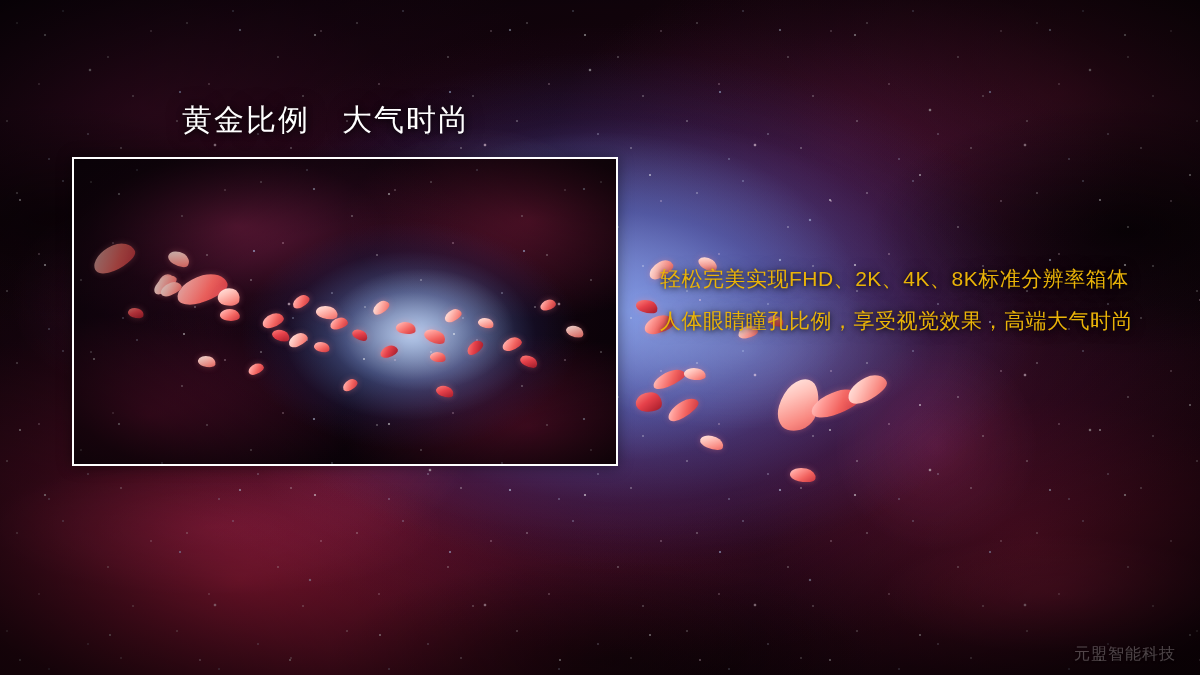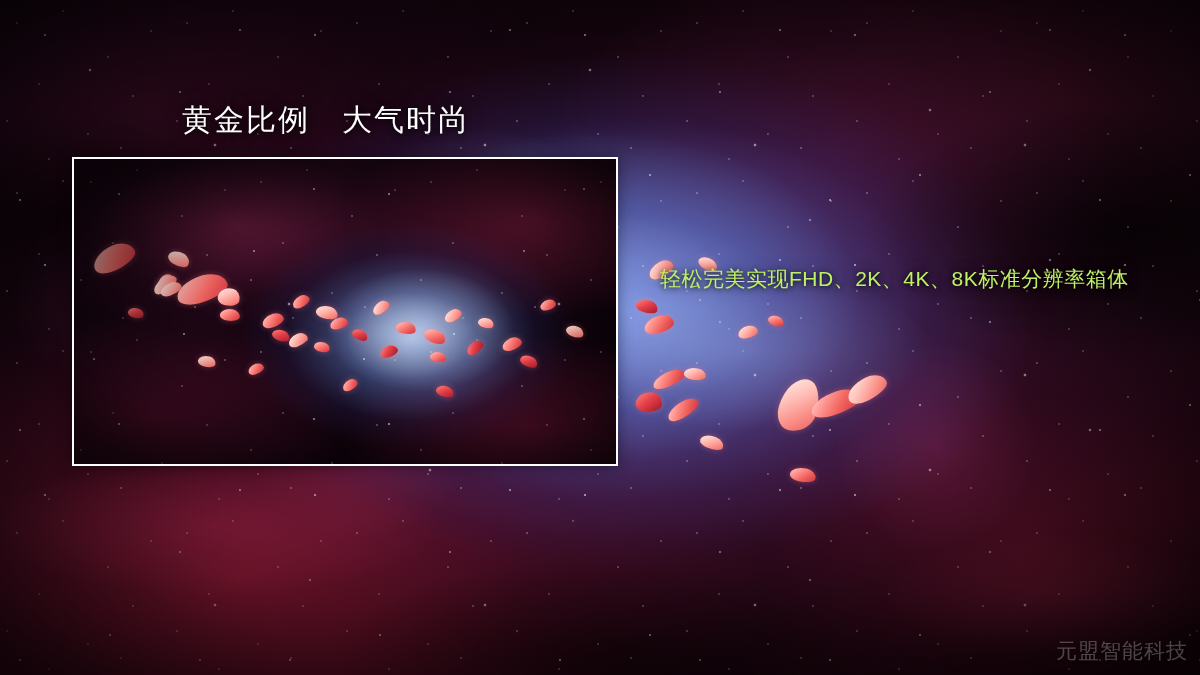--- a/index.html
+++ b/index.html
@@ -148,30 +148,30 @@
   }
 
   #body-text {
     position:absolute;
     left:660px; top:258px;
     width:520px;
   }
   #body-text .line {
     font-size:21px;
     line-height:42px;
-    color:#bef264;
+    color:#eab308;
     letter-spacing:0.5px;
     white-space:nowrap;
     text-shadow:0 1px 5px rgba(0,0,0,0.80), 0 0 14px rgba(0,0,0,0.55);
   }
 
   #watermark {
     position:absolute;
-    right:12px; bottom:10px;
-    font-size:21px;
+    right:24px; bottom:10px;
+    font-size:16px;
     letter-spacing:1px;
     color:rgba(235,225,230,0.30);
     text-shadow:0 1px 2px rgba(0,0,0,0.5);
   }
 </style>
 </head>
 <body>
 
 <div id="slide">
 
@@ -240,17 +240,18 @@
         <div class="petal light" style="left: 492px; top: 167px; width: 18px; height: 11px; transform: rotate(24deg);"></div>
         <div class="petal dark" style="left: 54px; top: 149px; width: 16px; height: 10px; transform: rotate(18deg);"></div>
       </div>
     <div class="panel-vig"></div>
   </div>
 
   <div id="title">黄金比例　大气时尚</div>
 
   <div id="body-text">
     <div class="line">轻松完美实现FHD、2K、4K、8K标准分辨率箱体</div>
+    <div class="line">人体眼睛瞳孔比例，享受视觉效果，高端大气时尚</div>
   </div>
 
   <div id="watermark">元盟智能科技</div>
 
 </div>
 
 </body></html>

